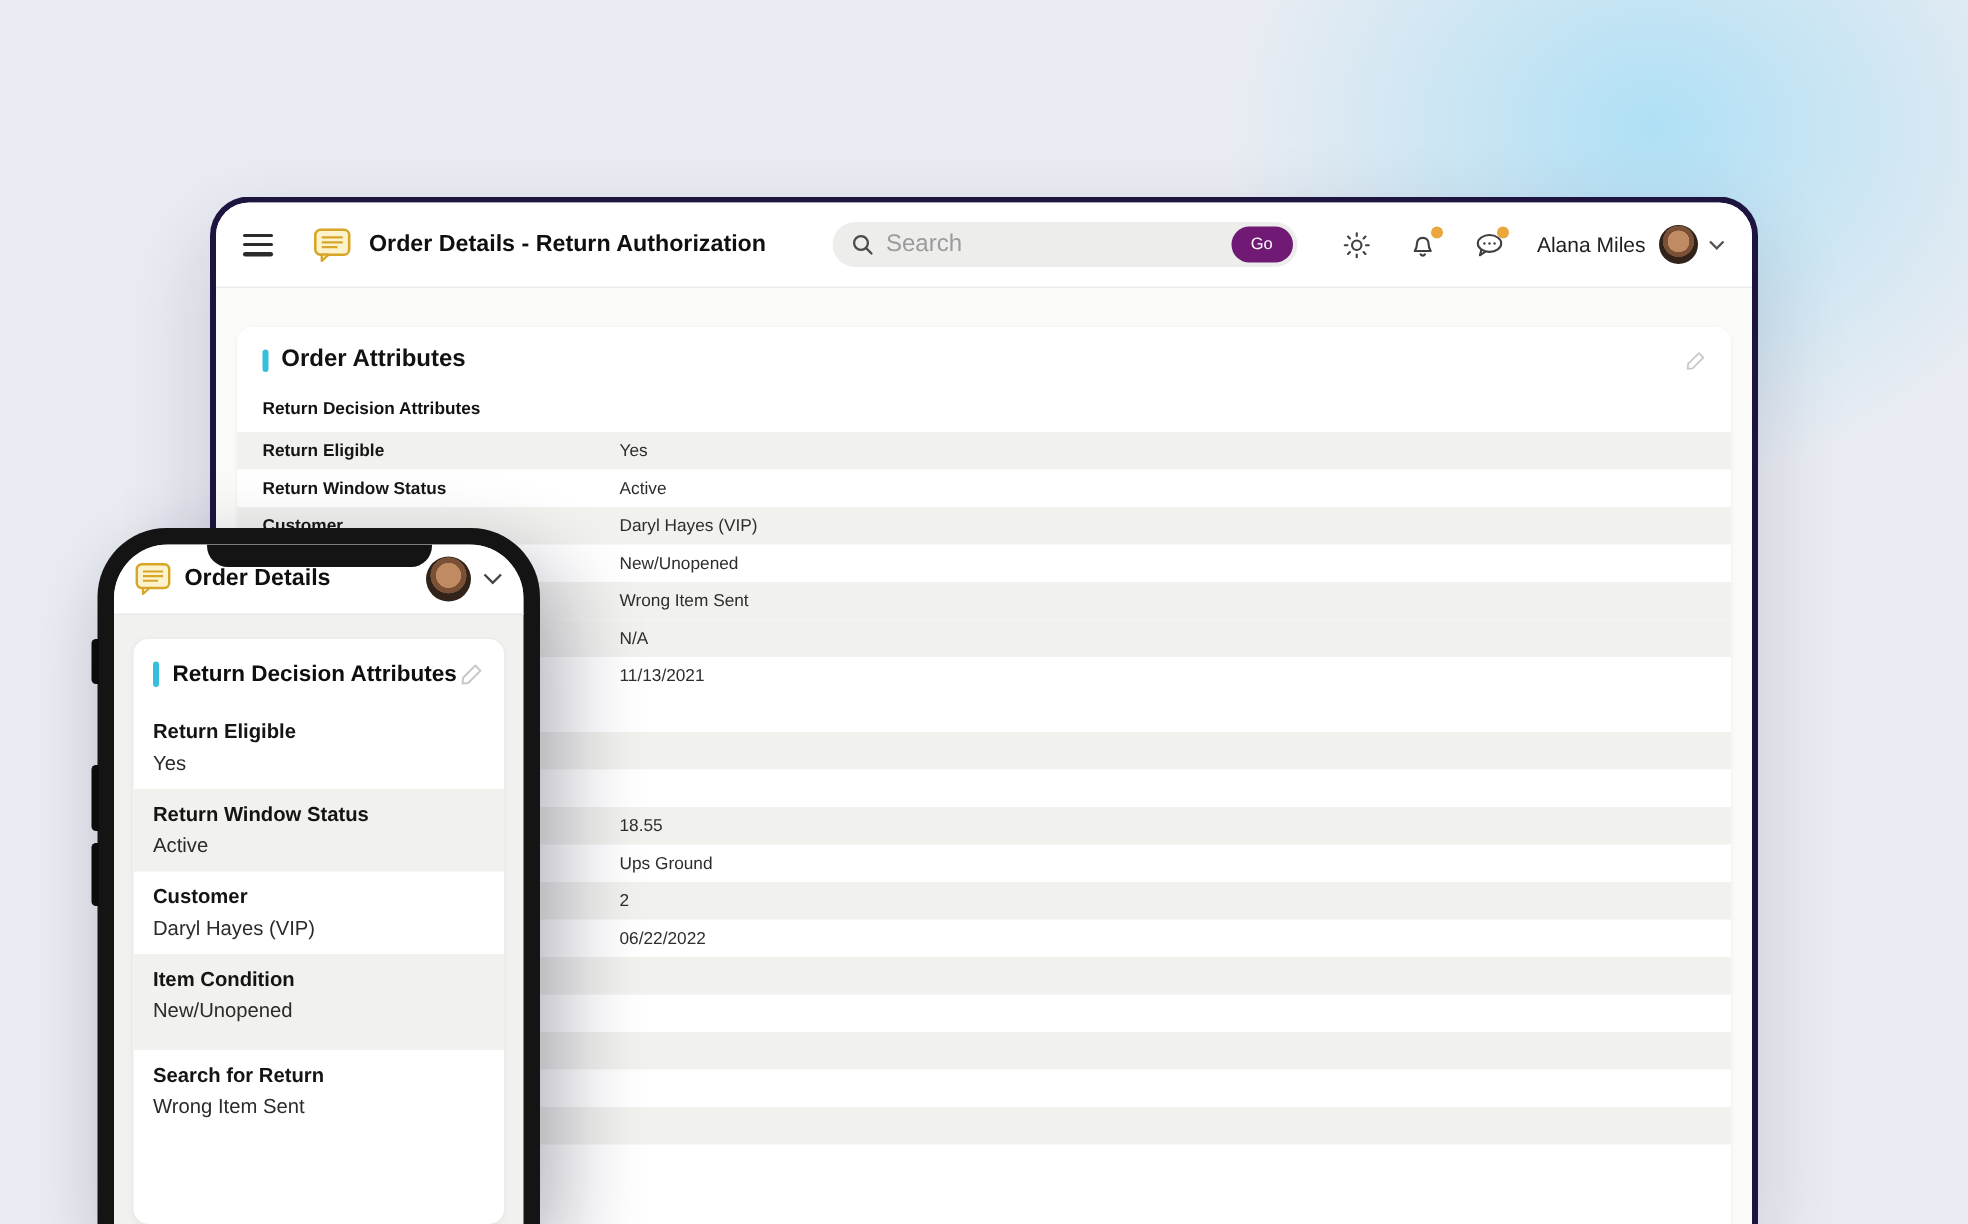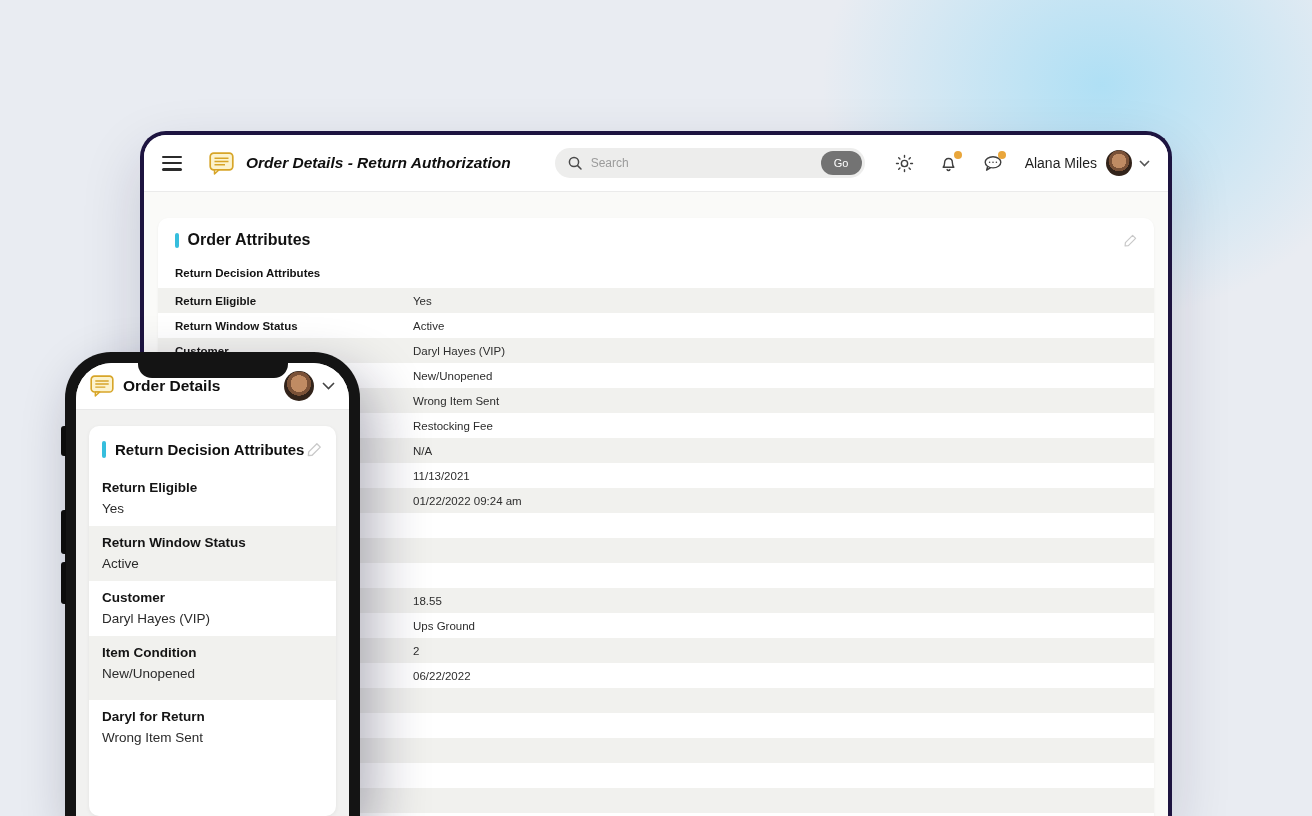--- a/index.html
+++ b/index.html
@@ -23,34 +23,34 @@
     box-shadow:0 24px 60px rgba(25,20,65,.16);
     display:flex; flex-direction:column;
   }
   .win-header {
     height:57px; background:#fff; border-bottom:1px solid #ebebeb;
     display:flex; align-items:center; padding:0 18px; flex:0 0 auto;
   }
   .burger { width:20px; height:15px; display:flex; flex-direction:column; justify-content:space-between; cursor:pointer; }
   .burger span { height:2.2px; background:#2b2b2b; border-radius:2px; }
   .title-icon { margin-left:27px; display:flex; }
-  .win-title { margin-left:12px; font-size:15.5px; font-weight:bold; color:#0f0f0f; white-space:nowrap;font-style:italic; }
+  .win-title { margin-left:12px; font-size:15.5px; font-weight:bold; color:#0f0f0f; white-space:nowrap; }
 
   .search {
     margin-left:auto; width:310px; height:30px; background:#ededec; border-radius:16px;
     display:flex; align-items:center; padding:0 3px 0 12px;
   }
   .search svg { flex:0 0 auto; }
   .search input {
     flex:1; min-width:0; border:none; background:transparent; outline:none;
-    font-size:12px; color:#333; margin-left:8px; font-family:"Liberation Sans", sans-serif;
+    font-size:16px; color:#333; margin-left:8px; font-family:"Liberation Sans", sans-serif;
   }
   .search input::placeholder { color:#9b9b9b; }
   .go-btn {
-    width:41px; height:24px; border:none; border-radius:12px; background:#737373;
+    width:41px; height:24px; border:none; border-radius:12px; background:#701a75;
     color:#fff; font-size:11px; cursor:pointer; font-family:"Liberation Sans", sans-serif;
   }
 
   .hdr-icons { display:flex; align-items:center; gap:24px; margin-left:30px; }
   .icon-wrap { position:relative; width:20px; height:20px; cursor:pointer; display:flex; align-items:center; justify-content:center; }
   .badge { position:absolute; top:-2px; right:-3px; width:8px; height:8px; border-radius:50%; background:#e9a63b; }
 
   .user-name { margin-left:22px; font-size:14px; color:#1e1e1e; cursor:pointer; white-space:nowrap; }
   .avatar {
     width:26px; height:26px; border-radius:50%; margin-left:9px; cursor:pointer;
@@ -213,35 +213,27 @@
             <div class="dvalue">Daryl Hayes (VIP)</div>
           </div>
           <div class="drow">
             <div class="dlabel"></div>
             <div class="dvalue">New/Unopened</div>
           </div>
           <div class="drow alt">
             <div class="dlabel"></div>
             <div class="dvalue">Wrong Item Sent</div>
           </div>
-          <div class="drow">
-            <div class="dlabel"></div>
-            <div class="dvalue">Restocking Fee</div>
-          </div>
           <div class="drow alt">
             <div class="dlabel"></div>
             <div class="dvalue">N/A</div>
           </div>
           <div class="drow">
             <div class="dlabel"></div>
             <div class="dvalue">11/13/2021</div>
-          </div>
-          <div class="drow alt">
-            <div class="dlabel"></div>
-            <div class="dvalue">01/22/2022 09:24 am</div>
           </div>
           <div class="drow">
             <div class="dlabel"></div>
             <div class="dvalue"></div>
           </div>
           <div class="drow alt">
             <div class="dlabel"></div>
             <div class="dvalue"></div>
           </div>
           <div class="drow">
@@ -343,20 +335,20 @@
             </div>
             <div class="prow">
               <div class="plabel">Customer</div>
               <div class="pvalue">Daryl Hayes (VIP)</div>
             </div>
             <div class="prow alt tall">
               <div class="plabel">Item Condition</div>
               <div class="pvalue">New/Unopened</div>
             </div>
             <div class="prow">
-              <div class="plabel">Daryl for Return</div>
+              <div class="plabel">Search for Return</div>
               <div class="pvalue">Wrong Item Sent</div>
             </div>
           </div>
       </div>
     </div>
   </div>
 </div>
 
 </body></html>

